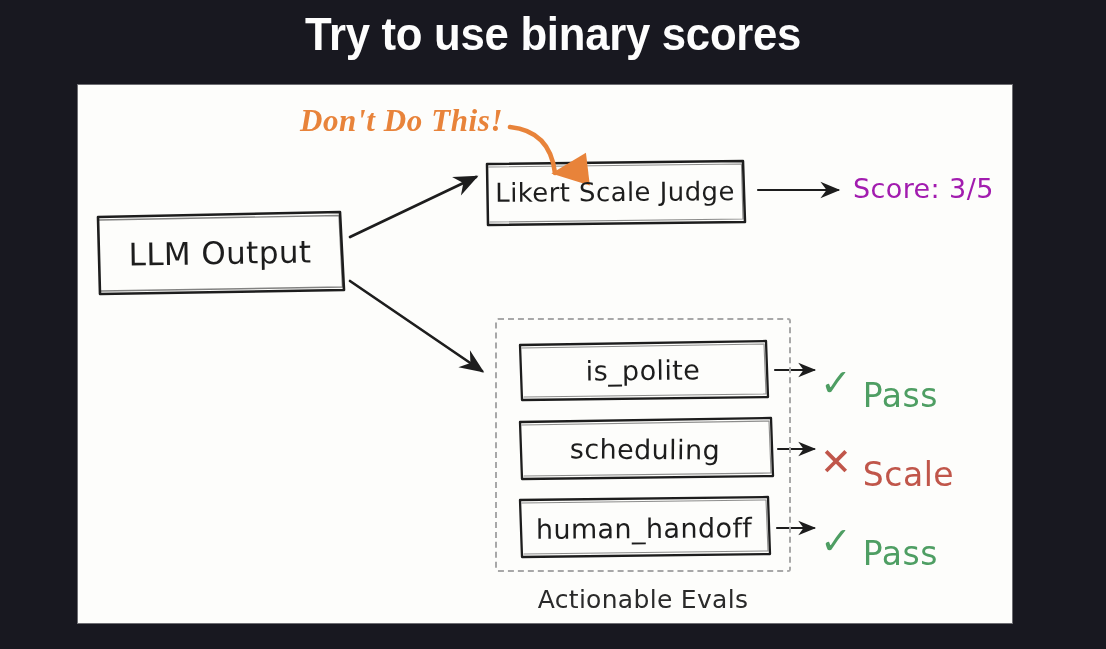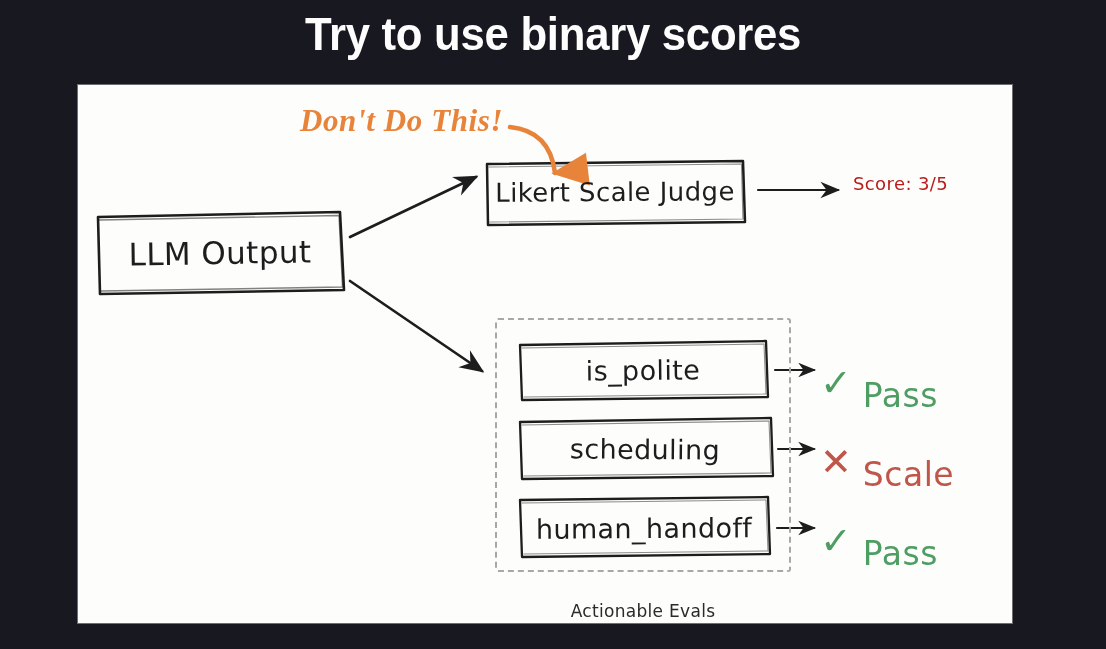--- a/index.html
+++ b/index.html
@@ -74,26 +74,26 @@
   .group-dashed {
     position: absolute;
     left: 417px; top: 233px;
     width: 296px; height: 254px;
     border: 2px dashed #a8a8a8;
     border-radius: 3px;
     z-index: 1;
   }
   .group-caption {
     position: absolute;
-    left: 417px; top: 516px;
+    left: 417px; top: 500px;
     width: 296px;
     text-align: center;
     color: #2a2a2a;
     font-family: "DejaVu Sans", sans-serif;
-    font-size: 17px;
+    font-size: 25px;
     letter-spacing: 0.3px;
     white-space: nowrap;
     z-index: 3;
   }
 
   
   .annotation {
     position: absolute;
     left: 222px; top: 18px;
     color: #e8833a;
@@ -109,21 +109,21 @@
   
   .out-row {
     position: absolute;
     display: flex;
     align-items: center;
     gap: 11px;
     font-family: "DejaVu Sans", sans-serif;
     white-space: nowrap;
     z-index: 3;
   }
-  .out-score   { left: 775px; top: 88px; font-size: 18px; color: #b91c1c; letter-spacing: 0.4px; }
+  .out-score   { left: 775px; top: 88px; font-size: 27px; color: #a21caf; letter-spacing: 0.4px; }
   .out-pass-1  { left: 742px; top: 266px; }
   .out-fail    { left: 742px; top: 345px; }
   .out-pass-2  { left: 742px; top: 424px; }
 
   .verdict-mark { font-size: 38px; line-height: 1; font-weight: bold; }
   .verdict-text { font-size: 33px; letter-spacing: 0.5px; margin-top: 25px; }
   .v-pass .verdict-mark, .v-pass .verdict-text { color: #4e9e63; }
   .v-fail .verdict-mark, .v-fail .verdict-text { color: #c0564a; }
 </style>
 </head>

